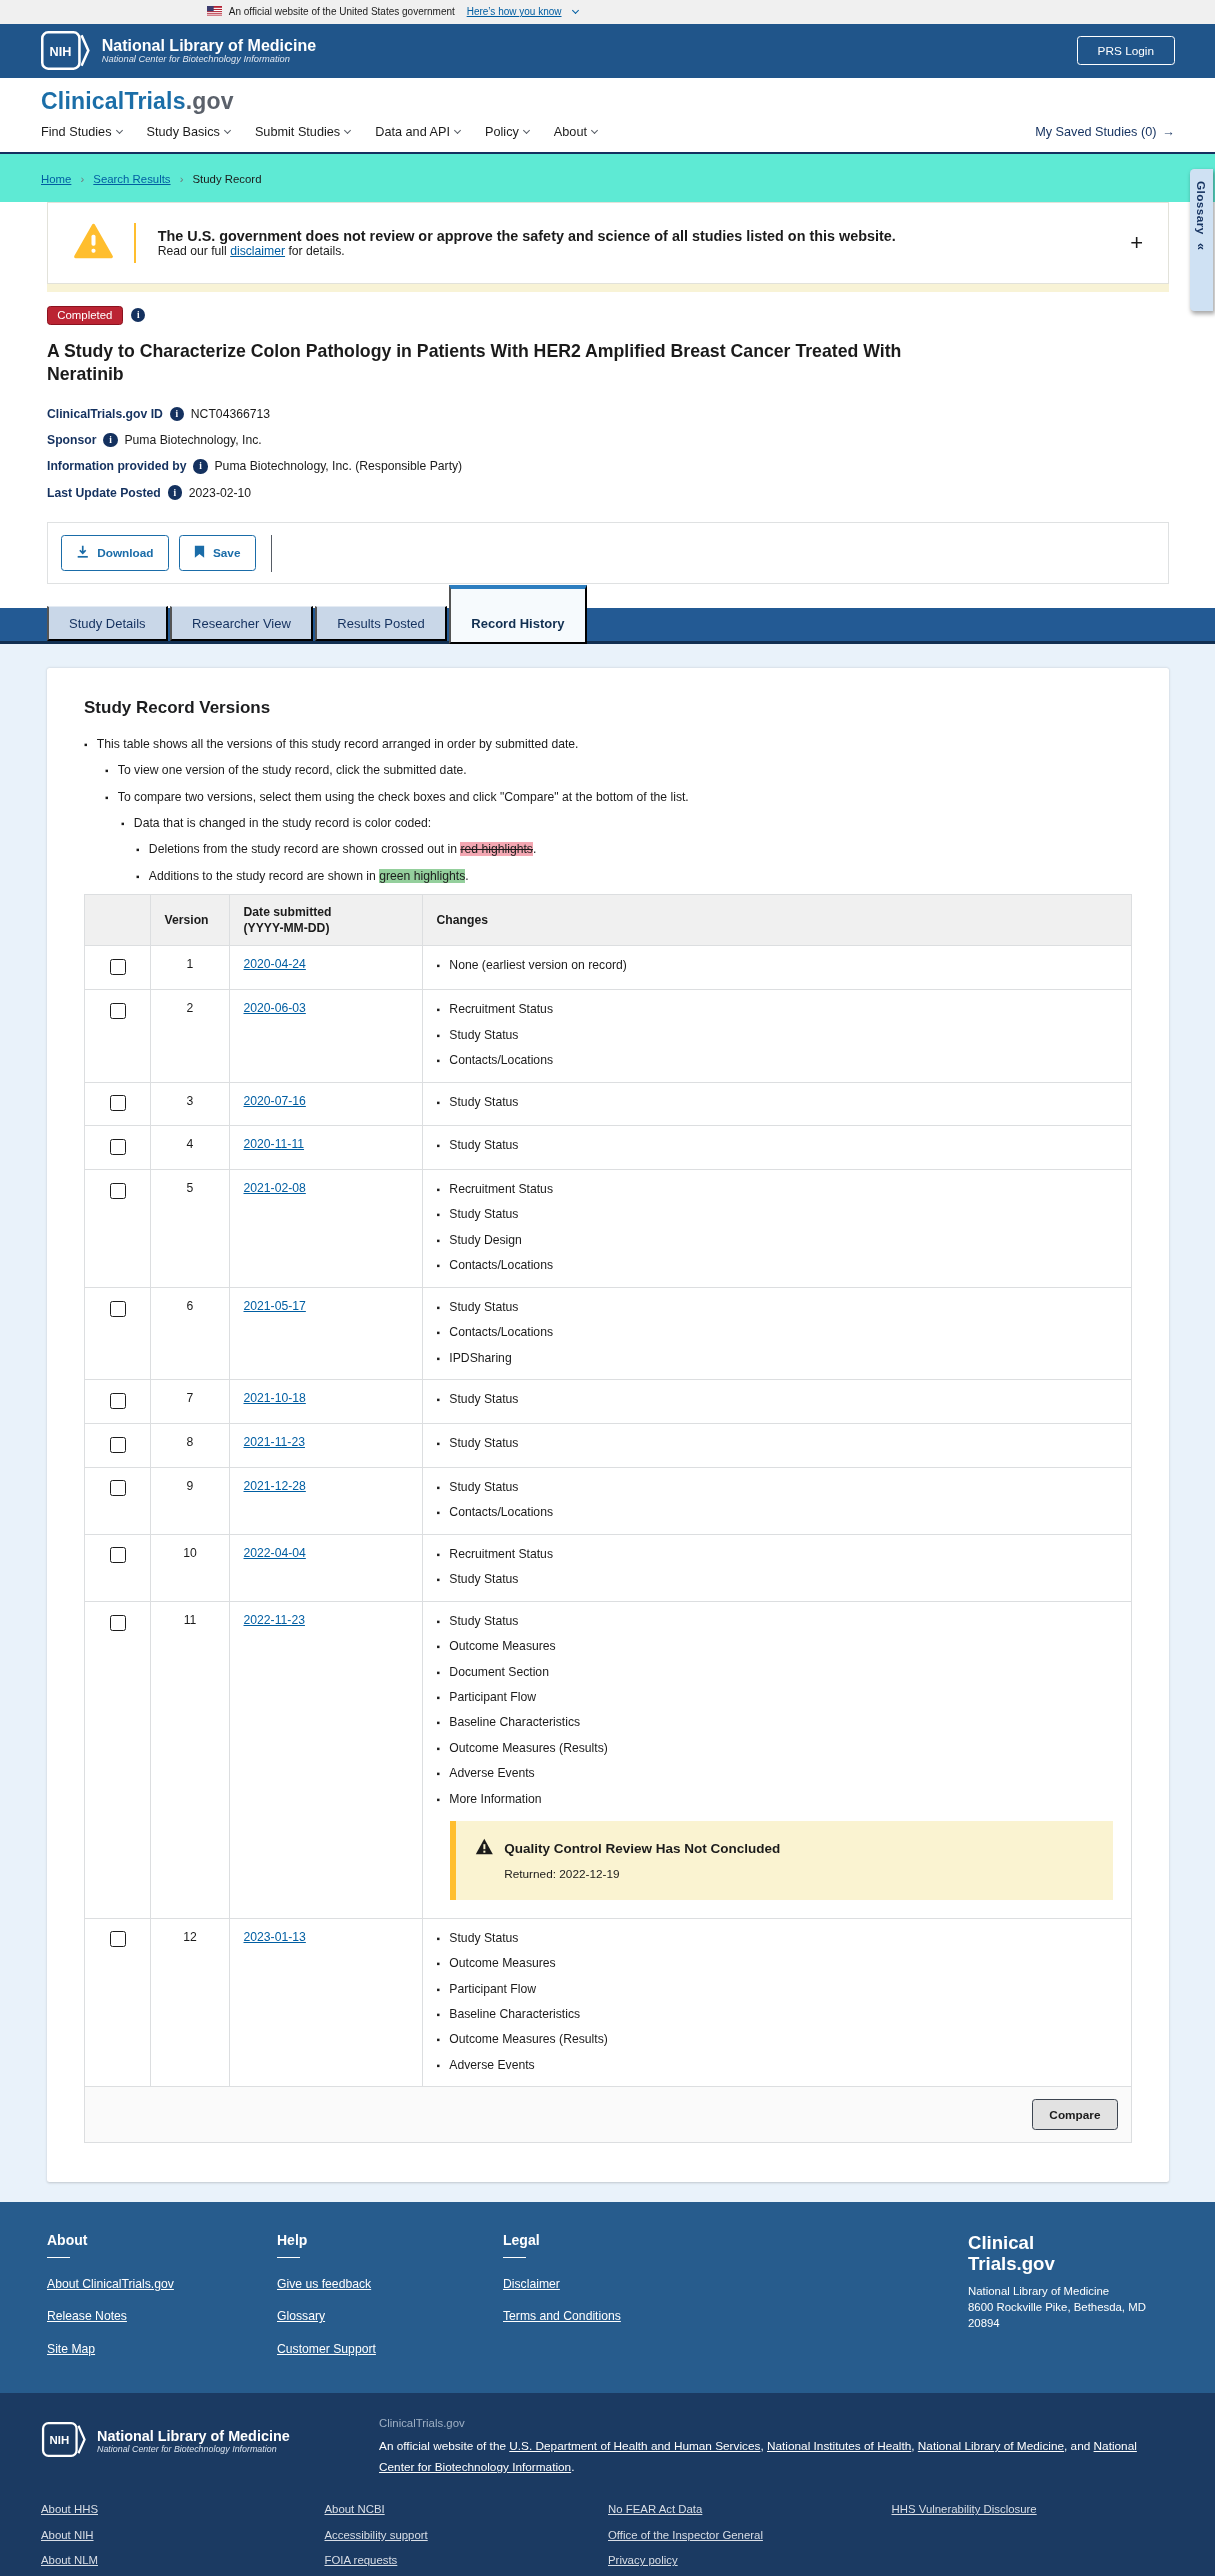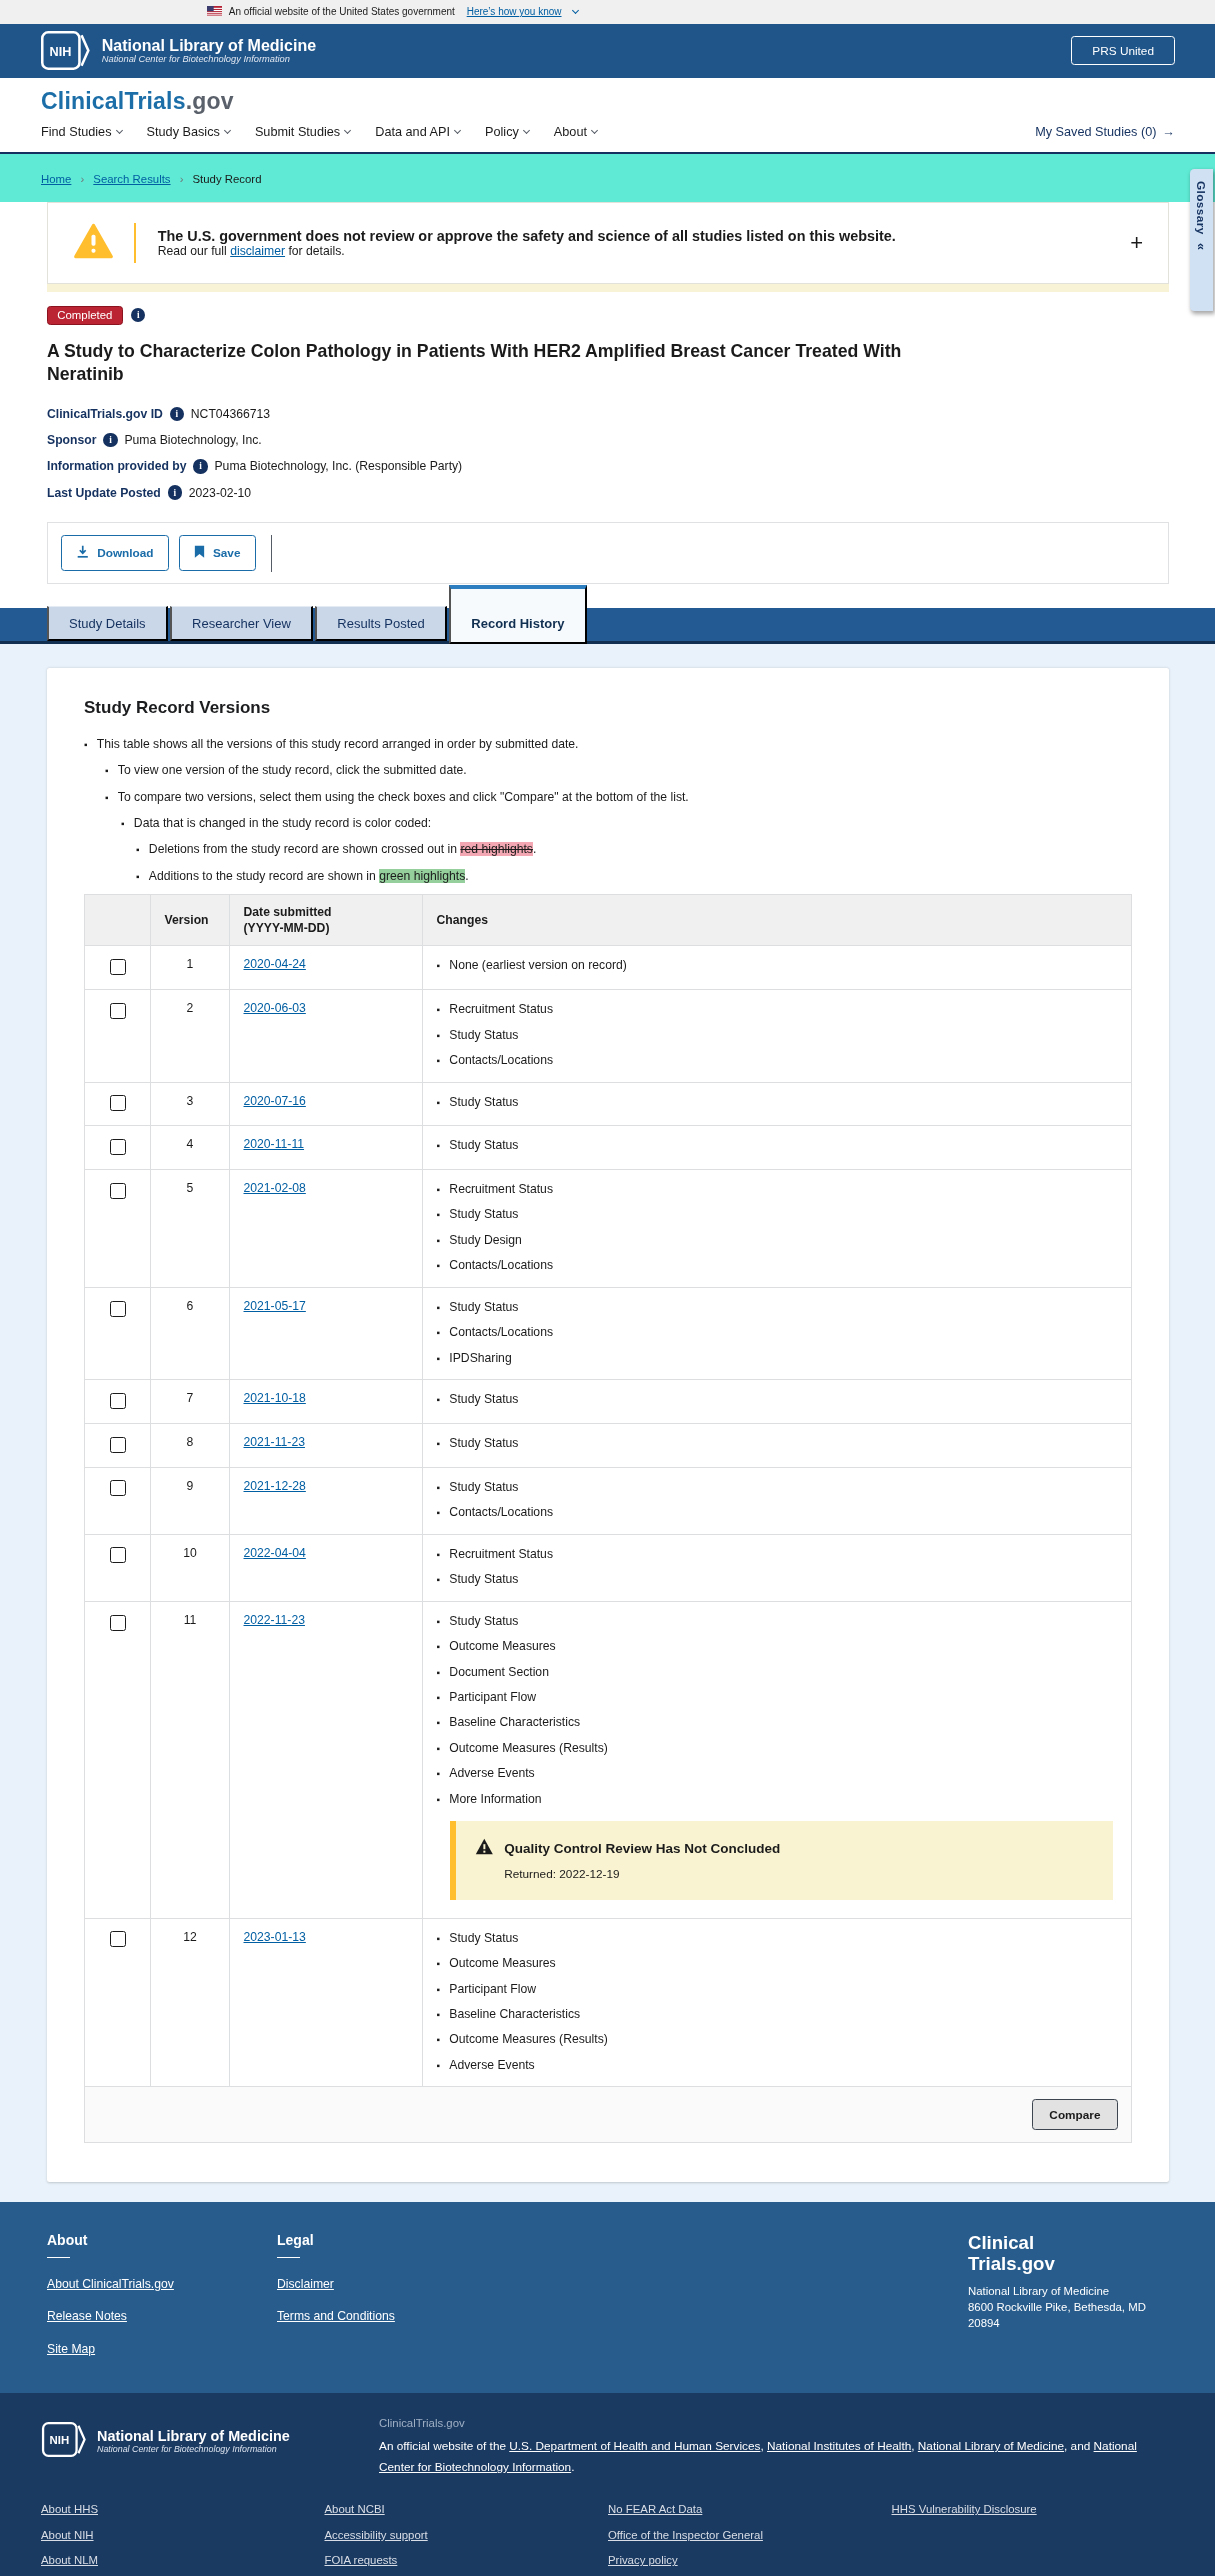--- a/index.html
+++ b/index.html
@@ -145,21 +145,21 @@
       <svg width="49" height="39" viewBox="0 0 58 46">
           <rect x="1.5" y="1.5" width="44" height="43" rx="7" fill="none" stroke="#fff" stroke-width="3"></rect>
           <text x="23" y="29" text-anchor="middle" font-size="15" font-weight="bold" fill="#fff" font-family="Liberation Sans, sans-serif">NIH</text>
           <path d="M48 5 L56 23 L48 41" fill="none" stroke="#fff" stroke-width="3"></path>
         </svg>
     </span>
     <div>
       <div class="nlm-title">National Library of Medicine</div>
       <div class="nlm-sub">National Center for Biotechnology Information</div>
     </div>
-    <button class="prs-login">PRS United</button>
+    <button class="prs-login">PRS Login</button>
   </div>
 
   <div class="nav-section">
     <div class="ct-logo">
       <span class="main">ClinicalTrials</span><span class="suffix">.gov</span>
     </div>
     <div class="nav-row">
       <span id="nav-items" style="display:flex;align-items:center;">
           <a class="nav-item">
             <span>Find Studies</span>
@@ -563,20 +563,27 @@
 
   <div class="mid-footer">
     <span id="fcols" style="display:flex;">
         <div class="f-col1">
           <div class="f-head">About</div>
           <div class="f-underline"></div>
           <a class="f-link">About ClinicalTrials.gov</a>
           <a class="f-link">Release Notes</a>
           <a class="f-link">Site Map</a>
         </div>
+        <div class="f-col2">
+          <div class="f-head">Help</div>
+          <div class="f-underline"></div>
+          <a class="f-link">Give us feedback</a>
+          <a class="f-link">Glossary</a>
+          <a class="f-link">Customer Support</a>
+        </div>
         <div class="f-col3">
           <div class="f-head">Legal</div>
           <div class="f-underline"></div>
           <a class="f-link">Disclaimer</a>
           <a class="f-link">Terms and Conditions</a>
         </div>
       </span>
     <div class="f-logo-block">
       <div class="ct-foot-logo">
         <div>Clinical</div>

